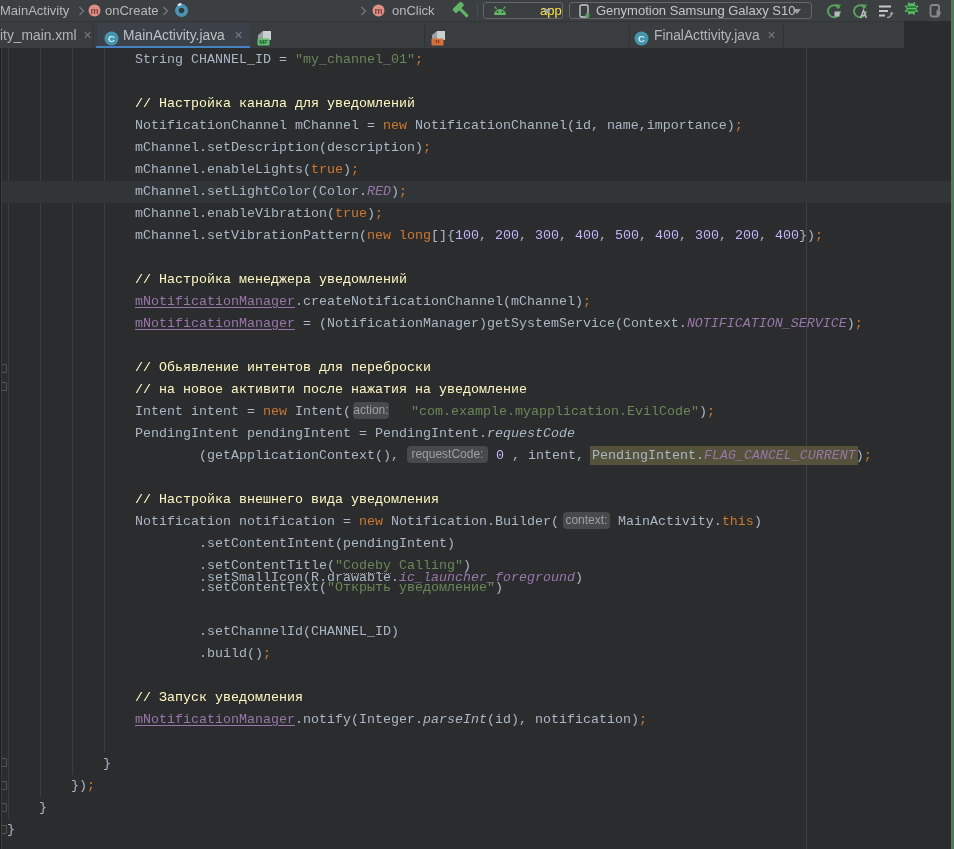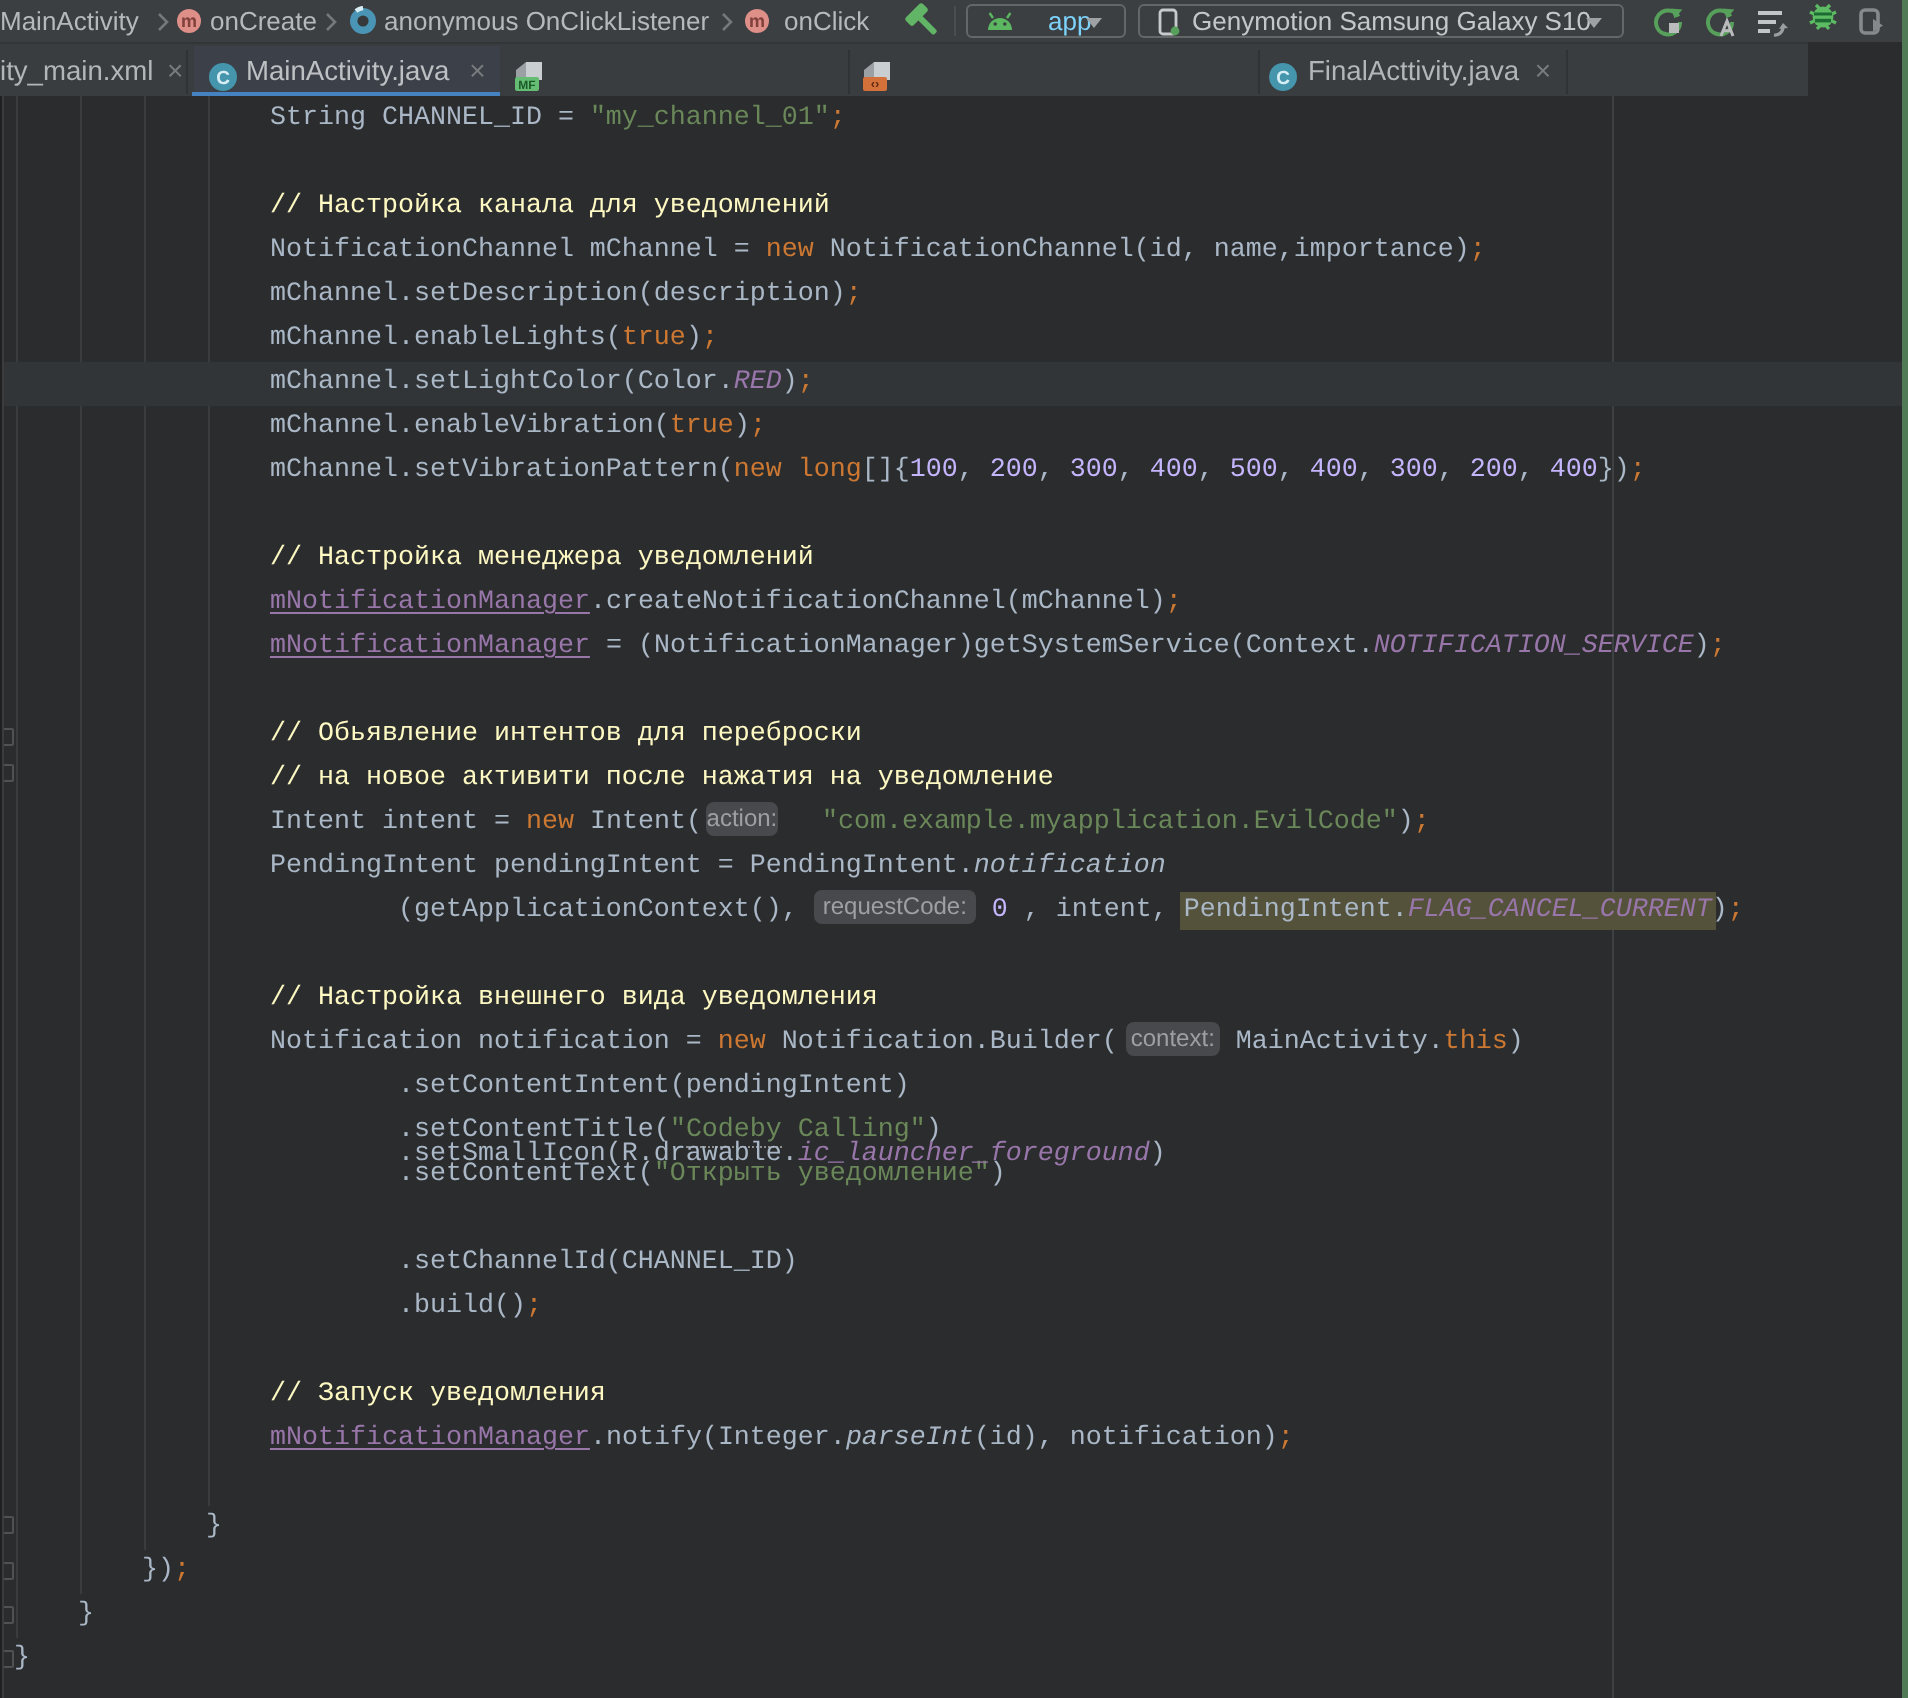--- a/index.html
+++ b/index.html
@@ -41,21 +41,20 @@
     </svg>
   <span class="bc" style="left:105px">onCreate</span>
   <svg class="abs" style="left:162px;top:6px" width="7" height="10" viewBox="0 0 7 10">
       <polyline points="1.5,1 5.5,5 1.5,9" fill="none" stroke="#75787b" stroke-width="1.3"></polyline>
     </svg>
   <svg class="abs" style="left:174px;top:3px" width="15" height="15">
       <circle cx="7.5" cy="7.5" r="6.5" fill="#4a94b5"></circle>
       <circle cx="7.5" cy="7.5" r="2.8" fill="#35393c"></circle>
       <path d="M4 2.5 A6.5 6.5 0 0 1 7.5 1" fill="none" stroke="#d8edf5" stroke-width="2.2"></path>
     </svg>
-  <span class="bc" style="left:192px">anonymous OnClickListener</span>
   <svg class="abs" style="left:360px;top:6px" width="7" height="10" viewBox="0 0 7 10">
       <polyline points="1.5,1 5.5,5 1.5,9" fill="none" stroke="#75787b" stroke-width="1.3"></polyline>
     </svg>
   <svg class="abs" style="left:372px;top:4px" width="13" height="13">
       <circle cx="6.5" cy="6.5" r="6" fill="#dd8f88"></circle>
       <text x="6.5" y="9.6" font-size="9" font-weight="bold" fill="#81403c" text-anchor="middle" font-family="Liberation Sans">m</text>
     </svg>
   <span class="bc" style="left:392px">onClick</span>
   <svg class="abs" style="left:452px;top:1px" width="20" height="20" viewBox="0 0 20 20">
       <g transform="rotate(-45 10 10)">
@@ -65,21 +64,21 @@
     </svg>
   <div class="abs" style="left:477px;top:3px;width:1px;height:15px;background:#4b4e50"></div>
   <div class="box" style="left:483px;width:80px"></div>
   <svg class="abs" style="left:492px;top:6px" width="16" height="10" viewBox="0 0 16 10">
       <path d="M2 9 A6 6 0 0 1 14 9 Z" fill="#5cb761"></path>
       <line x1="4.5" y1="3" x2="2.8" y2="0.5" stroke="#5cb761" stroke-width="1.2"></line>
       <line x1="11.5" y1="3" x2="13.2" y2="0.5" stroke="#5cb761" stroke-width="1.2"></line>
       <circle cx="5.6" cy="6" r="0.9" fill="#3c3f41"></circle>
       <circle cx="10.4" cy="6" r="0.9" fill="#3c3f41"></circle>
     </svg>
-  <span class="bc" style="left:524px;color:#7dd3fc">app</span>
+  <span class="bc" style="left:540px;color:#fde047">app</span>
   <div class="abs" style="left:543px;top:9px;width:0;height:0;border-left:4.5px solid transparent;border-right:4.5px solid transparent;border-top:5px solid #9ea2a5"></div>
   <div class="box" style="left:569px;width:243px"></div>
   <svg class="abs" style="left:577px;top:4px" width="14" height="14" viewBox="0 0 14 14">
       <rect x="3" y="1" width="8" height="12" rx="1.5" fill="none" stroke="#c7cacc" stroke-width="1.4"></rect>
       <circle cx="10.5" cy="11.5" r="2.2" fill="#57a05b"></circle>
     </svg>
   <span class="bc" style="left:596px;color:#c3c7ca">Genymotion Samsung Galaxy S10</span>
   <div class="abs" style="left:793px;top:9px;width:0;height:0;border-left:4.5px solid transparent;border-right:4.5px solid transparent;border-top:5px solid #9ea2a5"></div>
   <svg class="ic" style="left:826px" width="16" height="16" viewBox="0 0 16 16">
       <path d="M13.2 5.2 A6 6 0 1 0 14 8" fill="none" stroke="#57a05b" stroke-width="2"></path>
@@ -162,21 +161,21 @@
     <div class="l" style="top:111px">                mChannel.enableLights(<span class="k">true</span>)<span class="k">;</span></div>
     <div class="l" style="top:133px">                mChannel.setLightColor(Color.<span class="pi">RED</span>)<span class="k">;</span></div>
     <div class="l" style="top:155px">                mChannel.enableVibration(<span class="k">true</span>)<span class="k">;</span></div>
     <div class="l" style="top:177px">                mChannel.setVibrationPattern(<span class="k">new</span> <span class="k">long</span>[]{<span class="n">100</span>, <span class="n">200</span>, <span class="n">300</span>, <span class="n">400</span>, <span class="n">500</span>, <span class="n">400</span>, <span class="n">300</span>, <span class="n">200</span>, <span class="n">400</span>})<span class="k">;</span></div>
     <div class="l c" style="top:221px">                // Настройка менеджера уведомлений</div>
     <div class="l" style="top:243px">                <span class="u">mNotificationManager</span>.createNotificationChannel(mChannel)<span class="k">;</span></div>
     <div class="l" style="top:265px">                <span class="u">mNotificationManager</span> = (NotificationManager)getSystemService(Context.<span class="pi">NOTIFICATION_SERVICE</span>)<span class="k">;</span></div>
     <div class="l c" style="top:309px">                // Обьявление интентов для переброски</div>
     <div class="l c" style="top:331px">                // на новое активити после нажатия на уведомление</div>
     <div class="l" style="top:353px">                Intent intent = <span class="k">new</span> Intent(<span class="chip" style="width:36px;margin-left:2px;margin-right:14px">action:</span> <span class="s">"com.example.myapplication.EvilCode"</span>)<span class="k">;</span></div>
-    <div class="l" style="top:375px">                PendingIntent pendingIntent = PendingIntent.<span class="it">notification</span></div>
+    <div class="l" style="top:375px">                PendingIntent pendingIntent = PendingIntent.<span class="it">requestCode</span></div>
     <div class="l" style="top:397px">                        (getApplicationContext(),<span class="chip" style="width:81px;margin-left:8px">requestCode:</span> <span class="n">0</span> , intent, <span class="hl">PendingIntent.<span class="pi">FLAG_CANCEL_CURRENT</span></span>)<span class="k">;</span></div>
     <div class="l c" style="top:441px">                // Настройка внешнего вида уведомления</div>
     <div class="l" style="top:463px">                Notification notification = <span class="k">new</span> Notification.Builder(<span class="chip" style="width:47px;margin-left:4px">context:</span> MainActivity.<span class="k">this</span>)</div>
     <div class="l" style="top:485px">                        .setContentIntent(pendingIntent)</div>
     <div class="l" style="top:507px">                        .setContentTitle(<span class="s">"<span class="sp">Codeby</span> Calling"</span>)</div>
     <div class="l" style="top:529px">                        .setContentText(<span class="s">"Открыть уведомление"</span>)</div>
     <div class="l" style="top:519px">                        .setSmallIcon(R.drawable.<span class="pi">ic_launcher_foreground</span>)</div>
     <div class="l" style="top:573px">                        .setChannelId(CHANNEL_ID)</div>
     <div class="l" style="top:595px">                        .build()<span class="k">;</span></div>
     <div class="l c" style="top:639px">                // Запуск уведомления</div>

